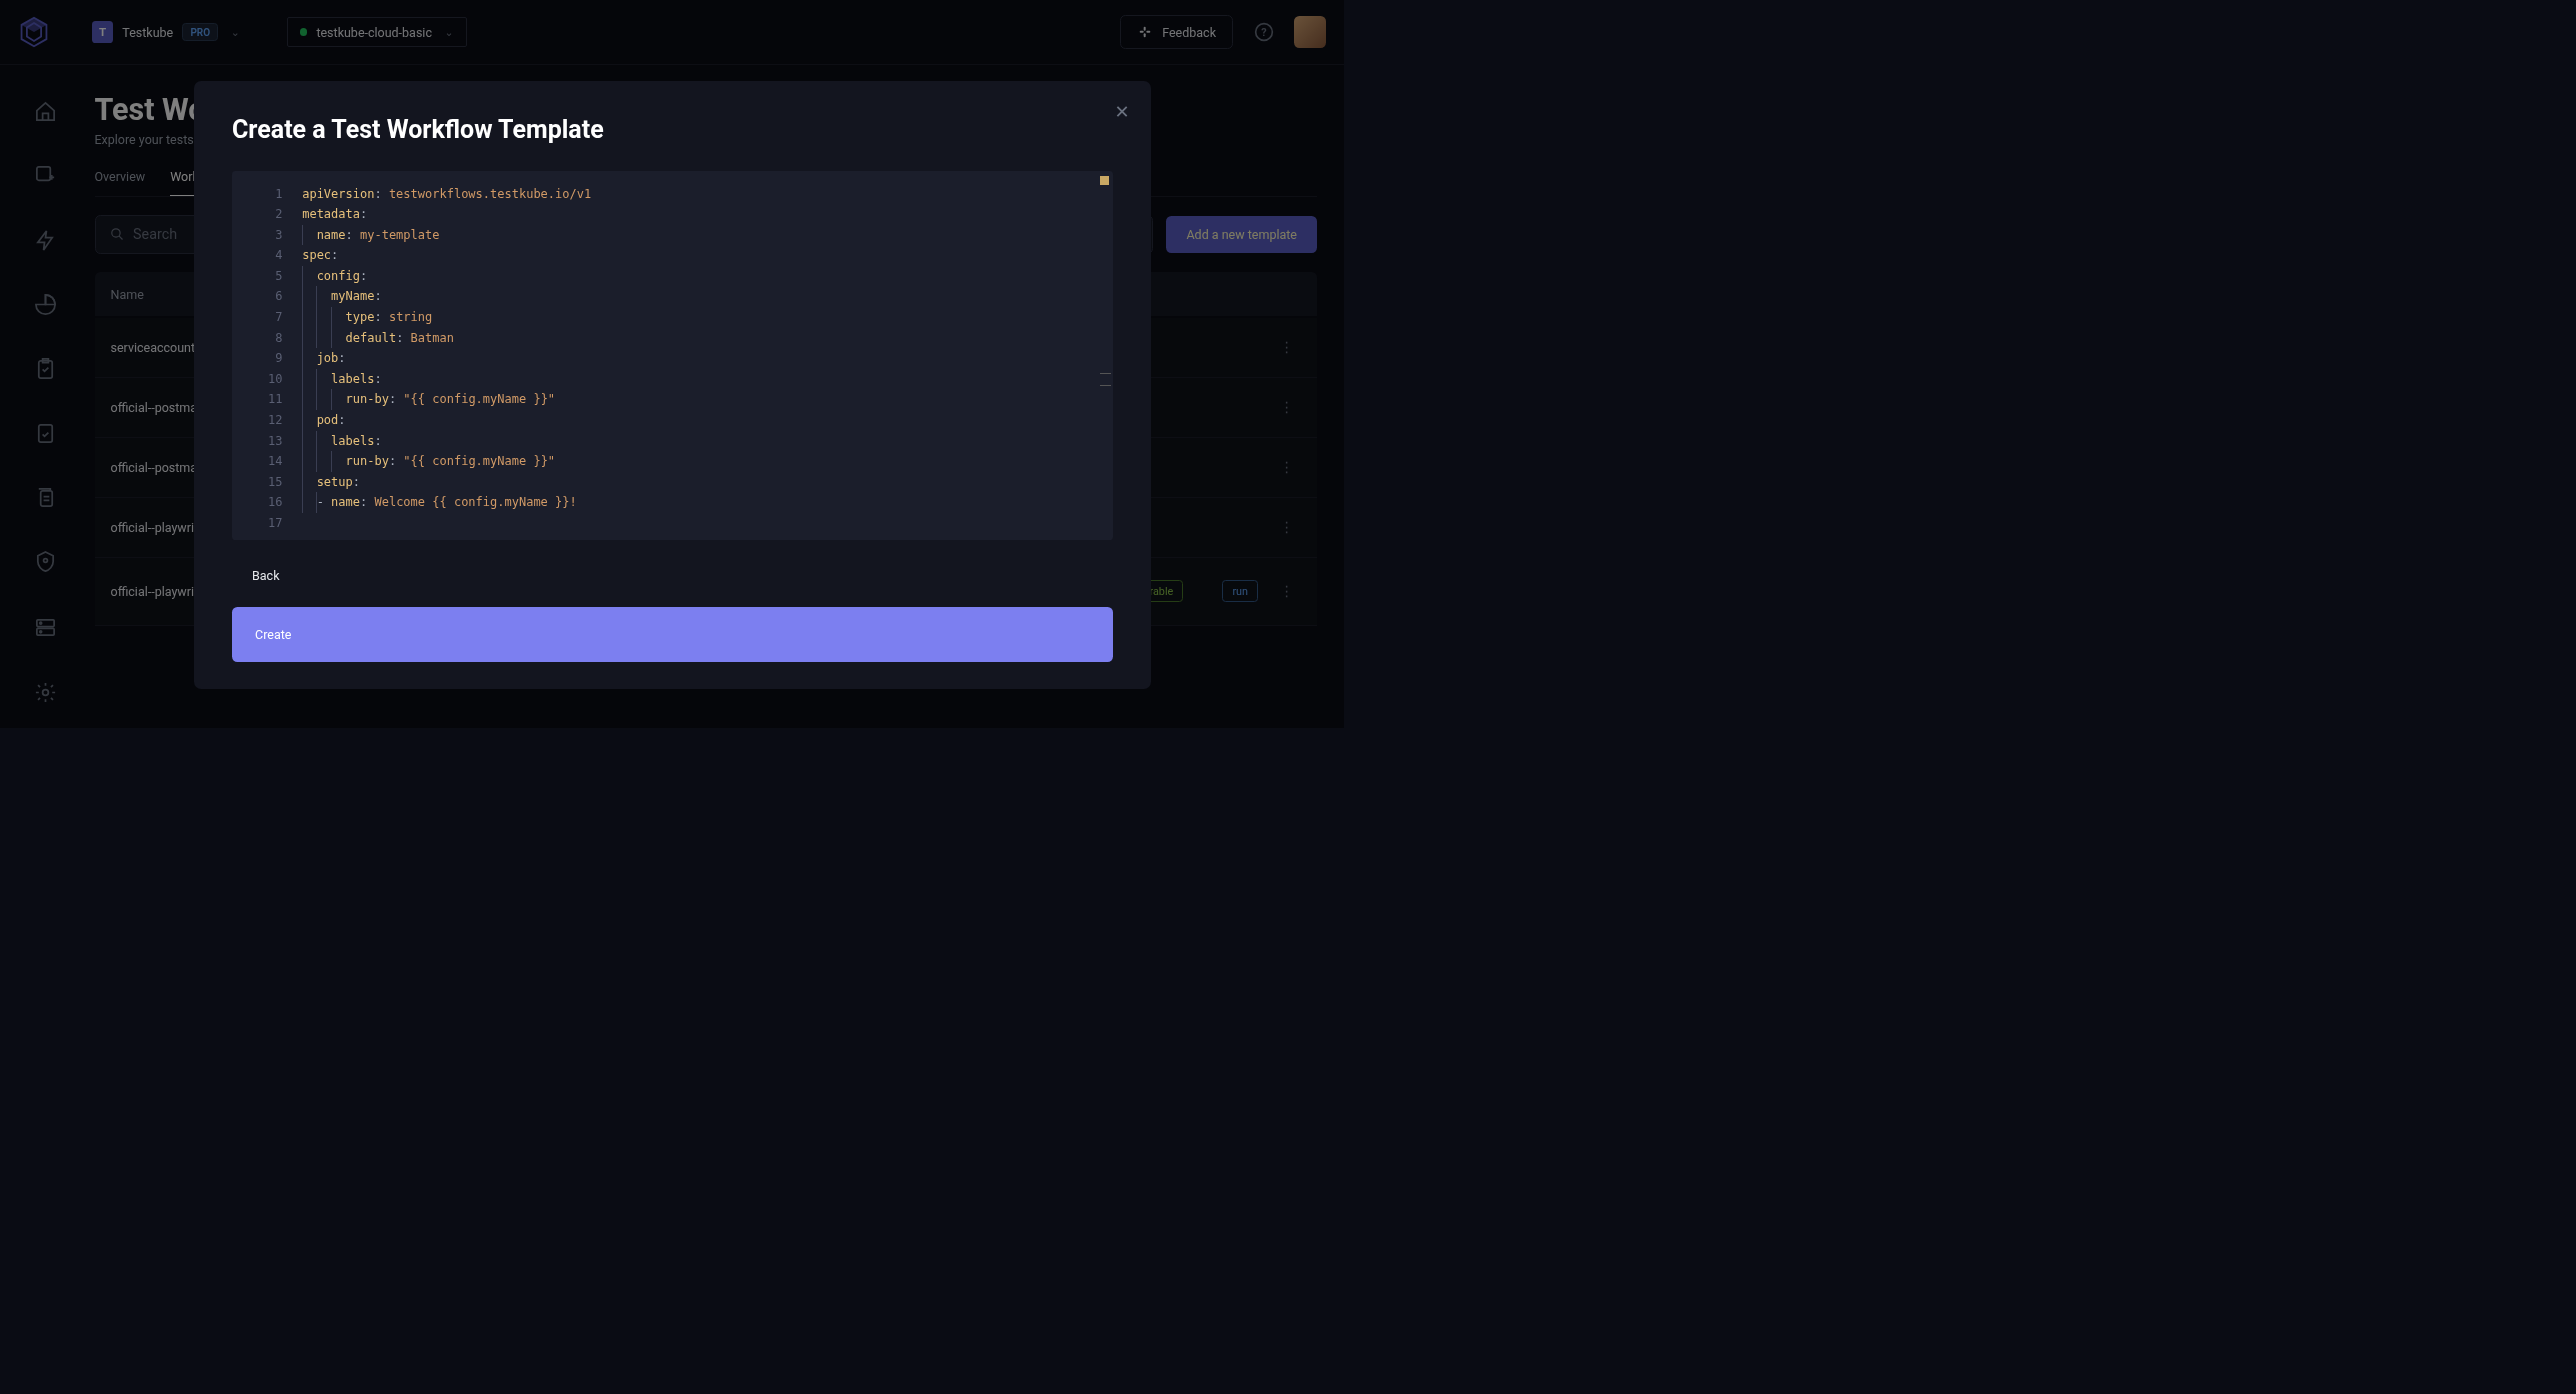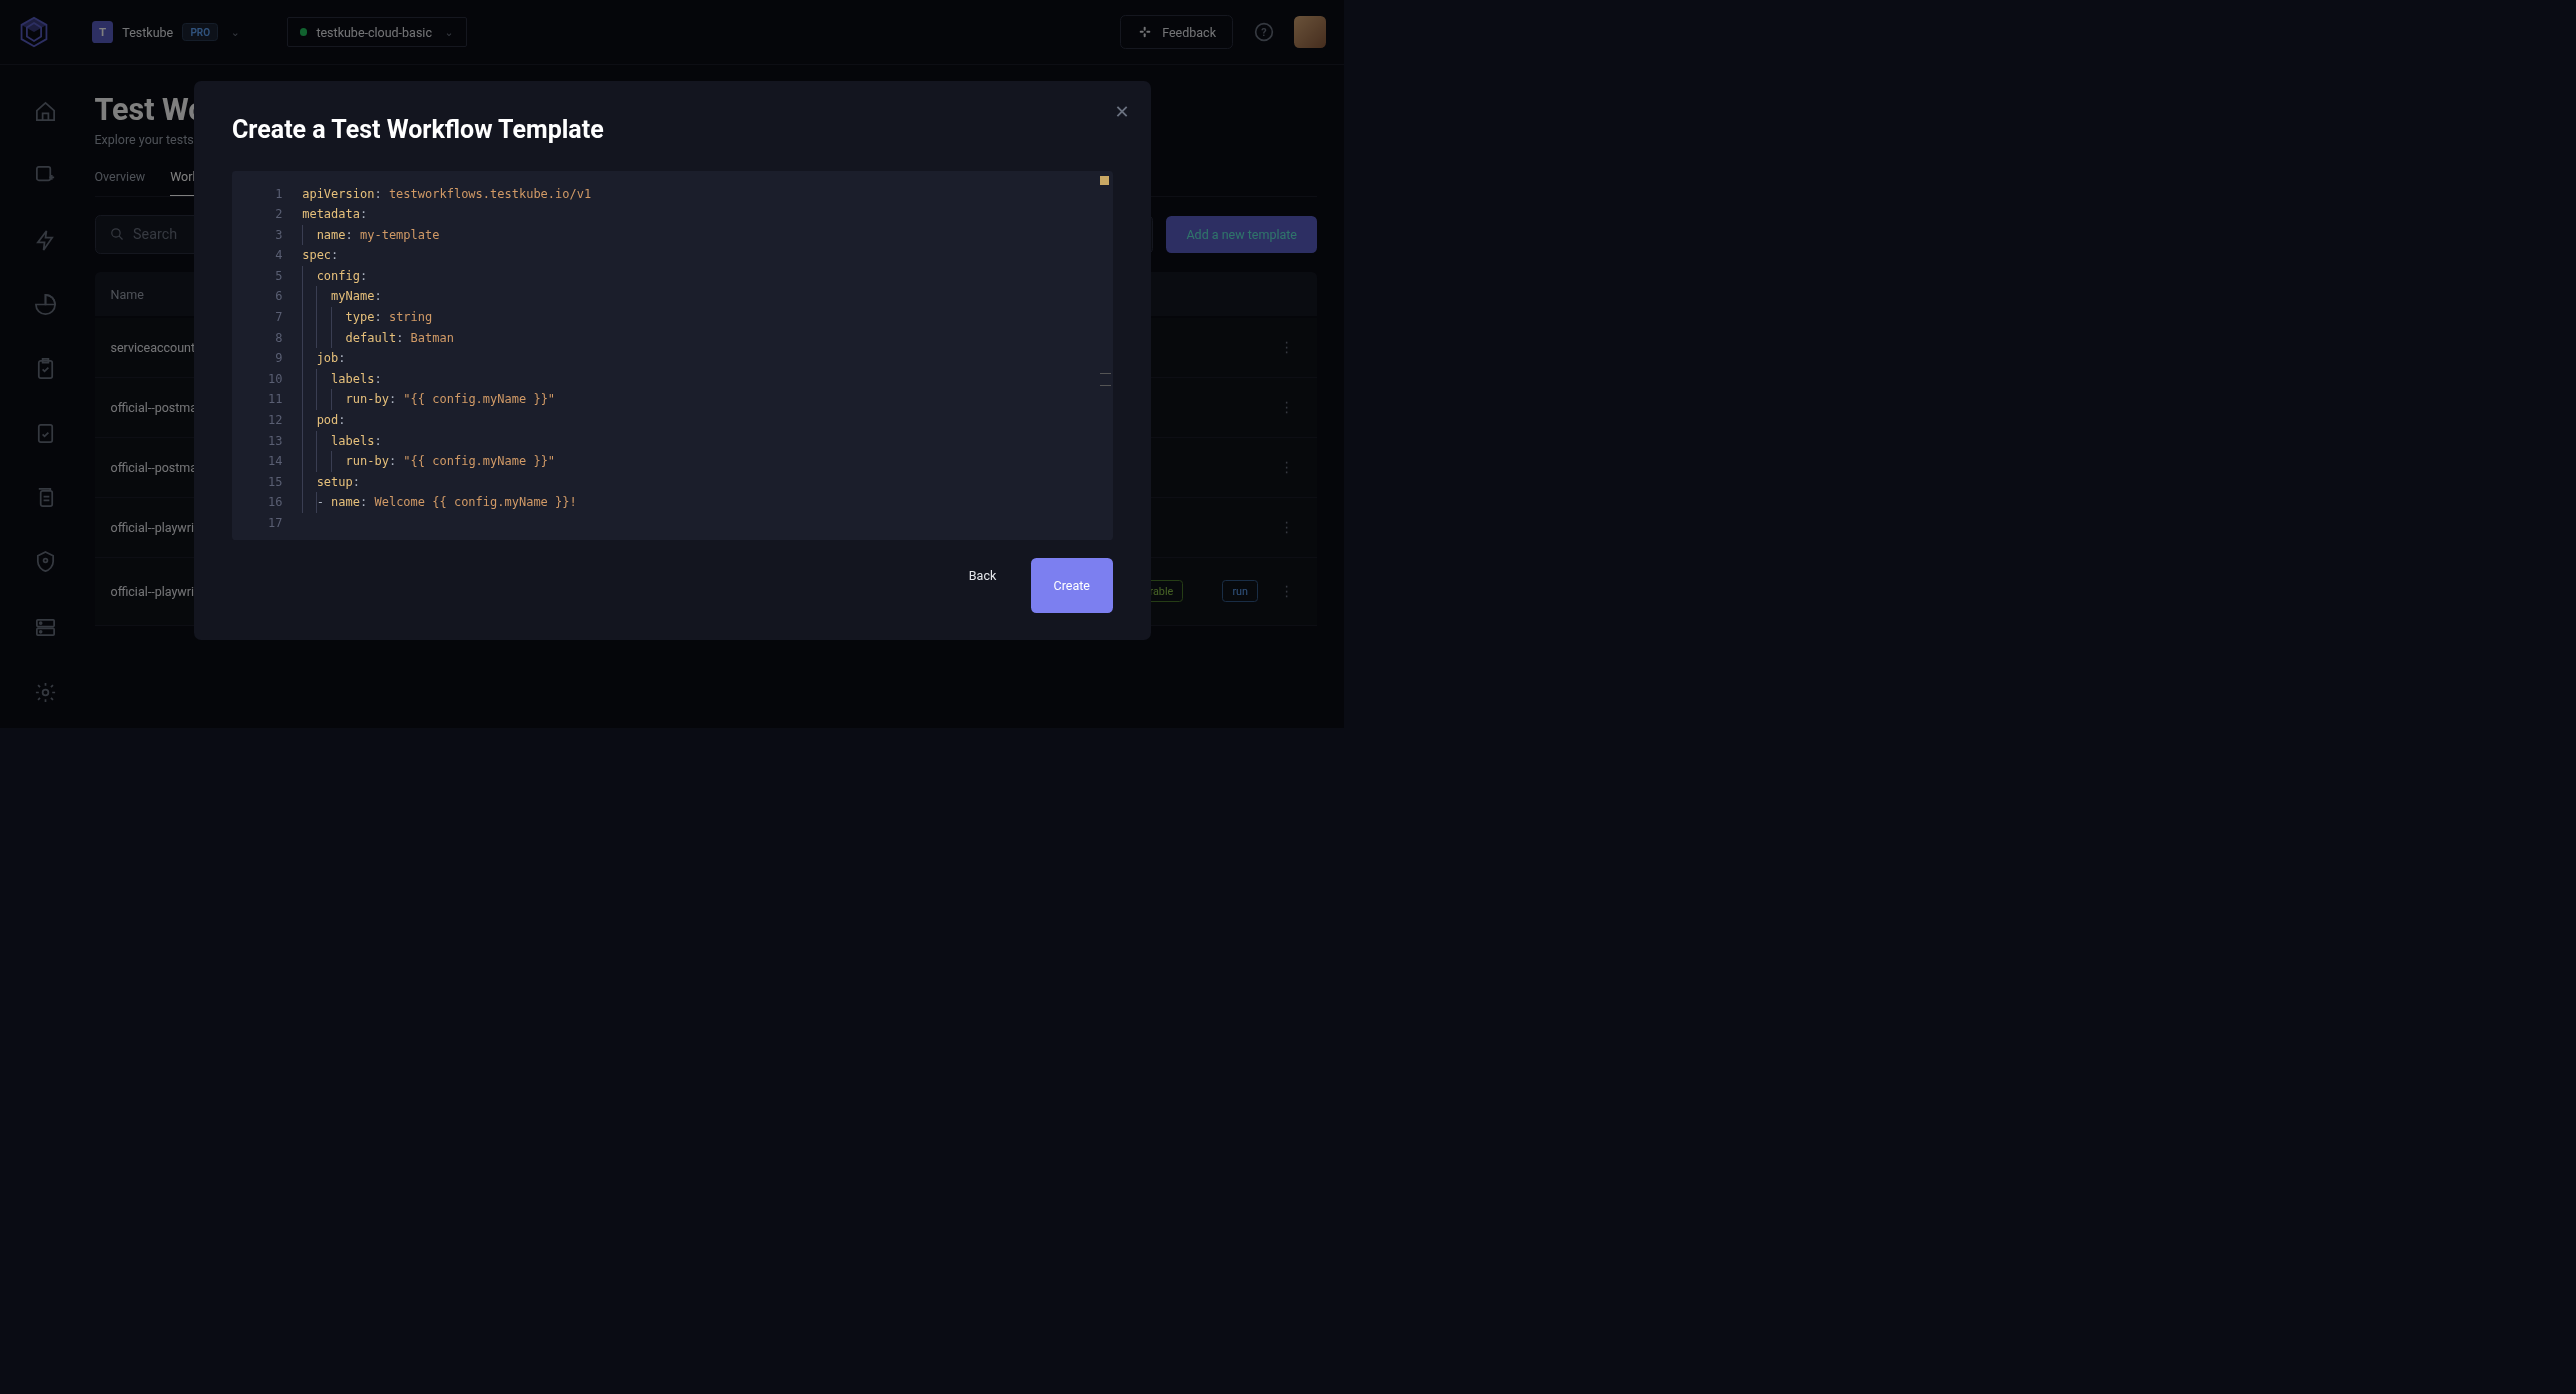--- a/index.html
+++ b/index.html
@@ -139,21 +139,21 @@
   border: 0.9px solid #2a2e3f;
   border-radius: 5.4px;
   padding: 10.8px 14.3px;
   display: flex; align-items: center;
   gap: 9px;
   color: #6b7280;
   max-width: 1058px;
 }
 .add-template-btn {
   background: #5b5fc7;
-  color: #5eead4;
+  color: #fef9c3;
   padding: 10.8px 20px;
   border-radius: 5.4px;
   font-size: 12.5px;
   cursor: pointer;
   margin-left: auto;
 }
 .table-header {
   background: #151823;
   padding: 14.3px 16px;
   font-size: 12.5px;
@@ -274,20 +274,21 @@
 .tok-punc { color: #abb2bf; }
 .tok-str { color: #d19a66; }
 .tok-val { color: #d19a66; }
 .tok-under { text-decoration: underline wavy #c9a864; text-underline-offset: 2.7px; }
 
 .modal-footer {
   display: flex;
   justify-content: flex-end;
   gap: 14.3px;
   margin-top: 18px;
+  flex-direction: column;
 }
 .btn-back {
   padding: 10px 20px;
   color: #e5e7eb;
   cursor: pointer;
   font-size: 12.5px;
   border-radius: 5.4px;
 }
 .btn-create {
   padding: 20px 23px;

